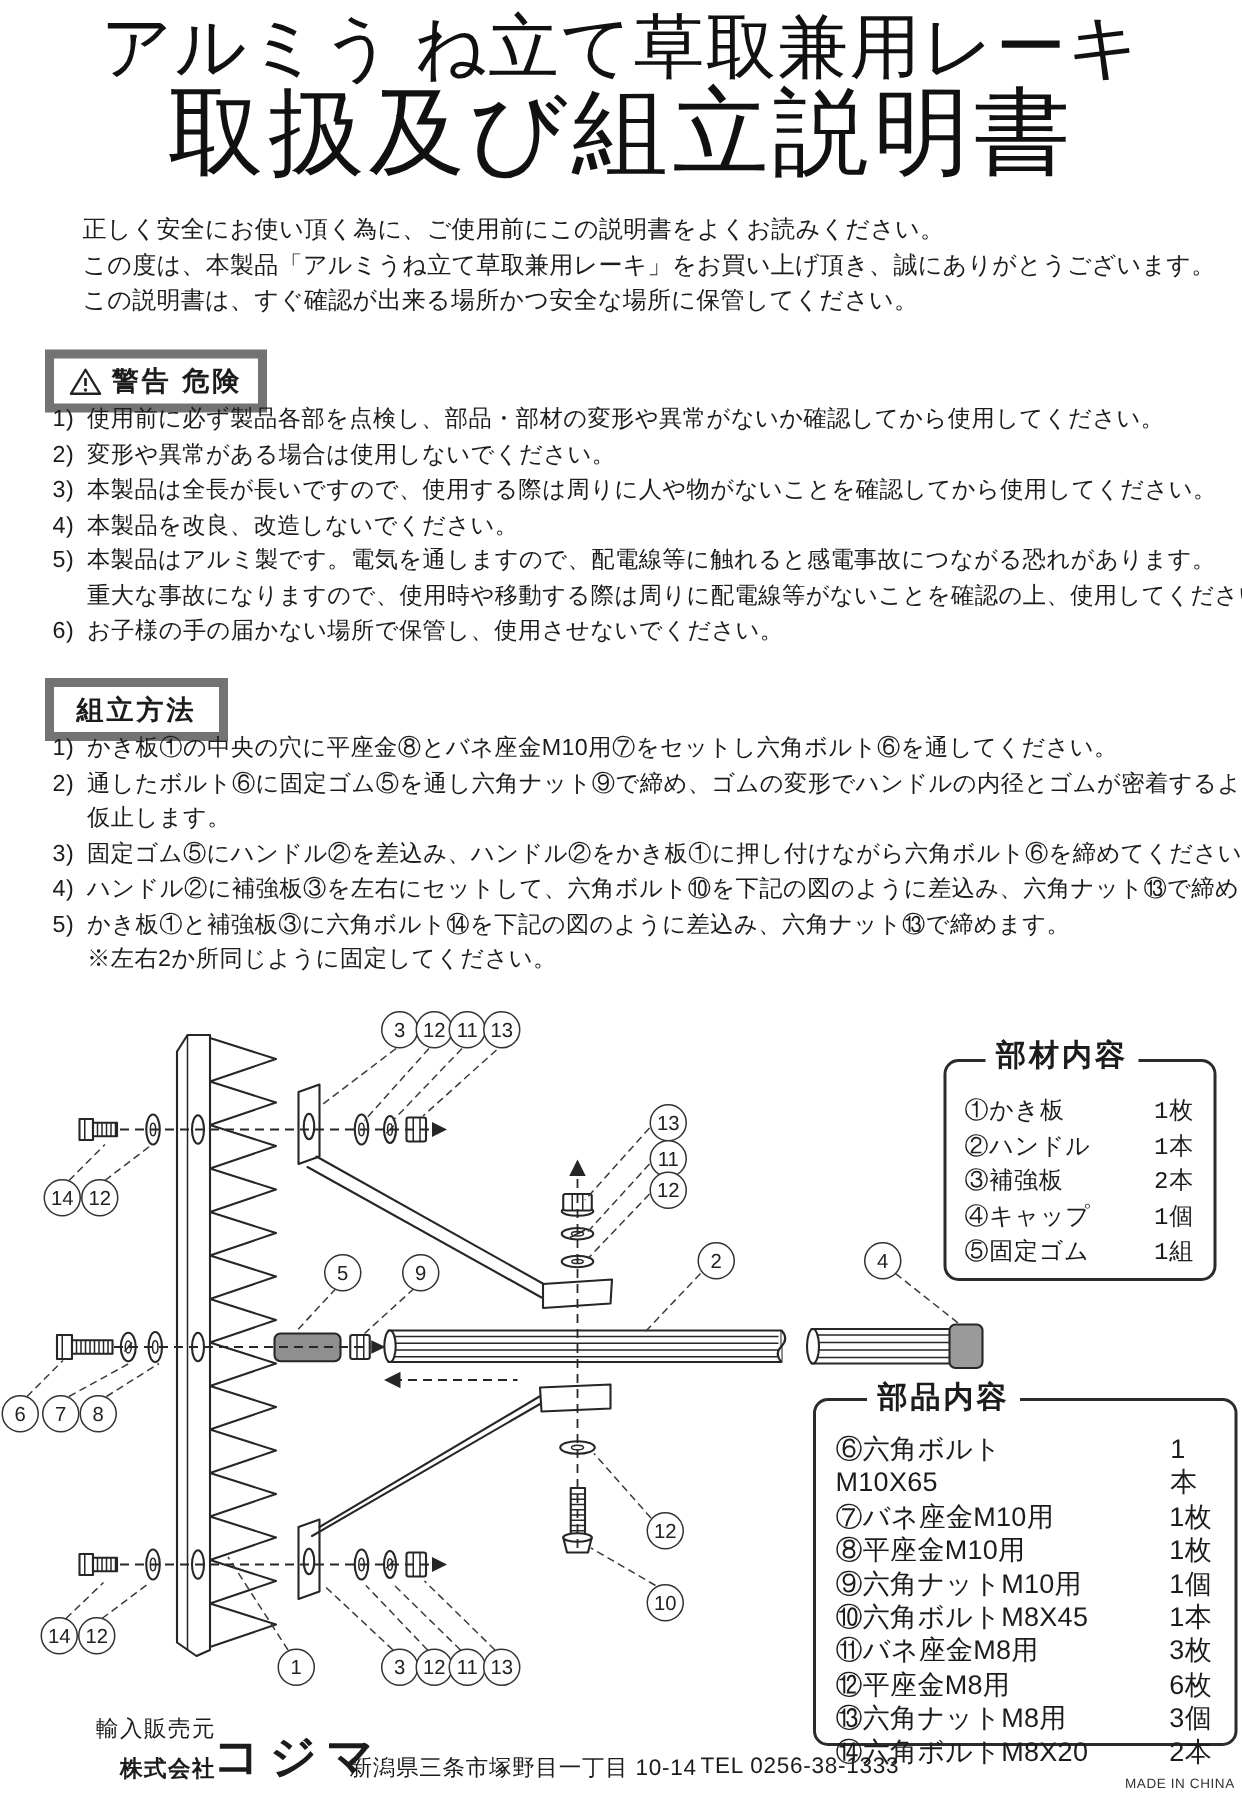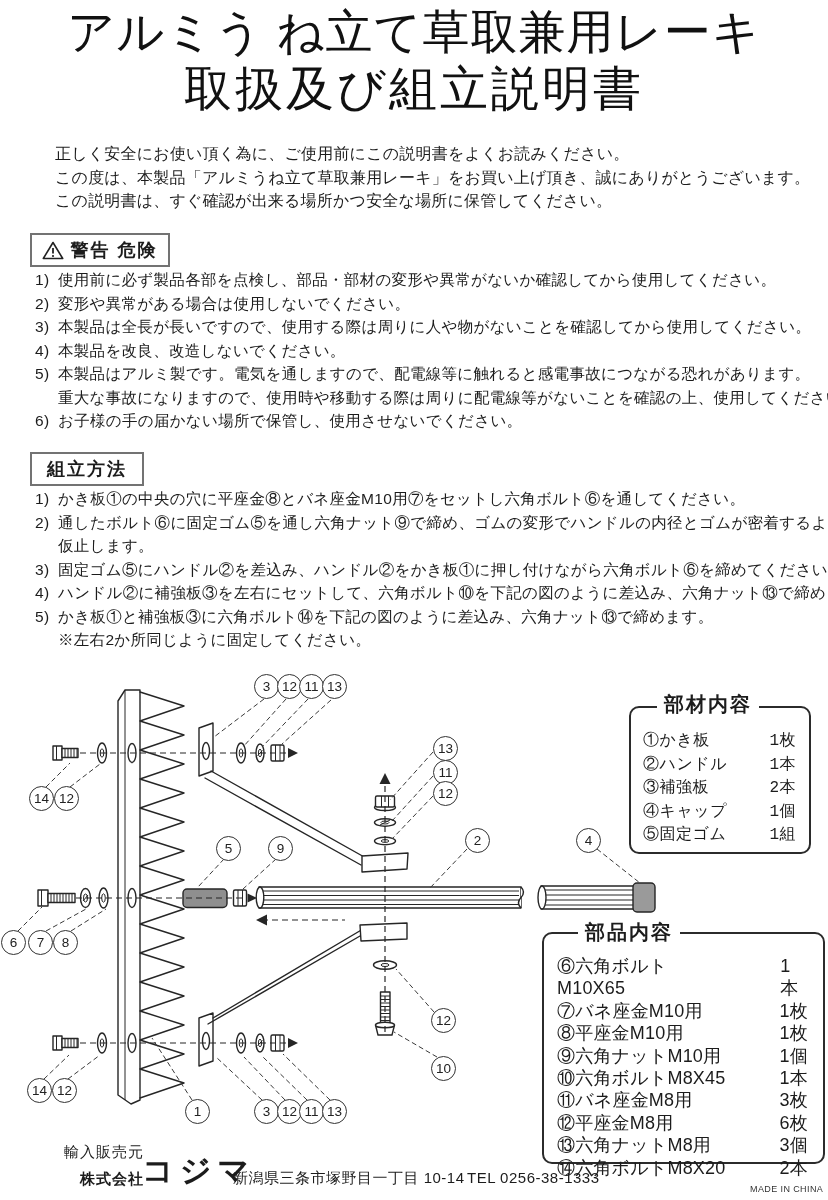--- a/index.html
+++ b/index.html
@@ -3,28 +3,28 @@
 <meta charset="utf-8">
 <style>
   html,body{margin:0;padding:0;background:#e8e8e8;}
   #page{position:relative;width:828px;height:1200px;background:#ffffff;overflow:hidden;
         font-family:"Liberation Sans",sans-serif;color:#1c1c1c;margin:0 auto;}
   .abs{position:absolute;}
 
   
   #title{left:0;top:4px;width:828px;text-align:center;font-family:"Liberation Serif",serif;color:#111;}
   #title .t1{font-size:47px;line-height:56px;letter-spacing:1px;white-space:nowrap;}
-  #title .t2{font-size:48px;line-height:58px;letter-spacing:3px;white-space:nowrap;}
+  #title .t2{font-size:64px;line-height:58px;letter-spacing:3px;white-space:nowrap;}
 
   
   #intro{left:55px;top:142px;width:770px;font-size:16px;line-height:23.5px;letter-spacing:0.2px;}
   #intro div{white-space:nowrap;}
 
   
-  .headbox{border:2px solid #737373;background:#fff;display:flex;align-items:center;justify-content:center;
+  .headbox{border:6px solid #737373;background:#fff;display:flex;align-items:center;justify-content:center;
            font-size:18px;font-weight:bold;letter-spacing:2px;}
   #warnbox{left:30px;top:233px;width:136px;height:30px;gap:6px;}
   #asmbox{left:30px;top:452px;width:110px;height:30px;}
 
   
   .list{font-size:15.5px;line-height:23.5px;letter-spacing:0.3px;}
   #warnlist{left:35px;top:268px;width:793px;}
   #asmlist{left:35px;top:487px;width:793px;}
   .li{display:flex;}
   .li .num{width:23px;flex:none;}

